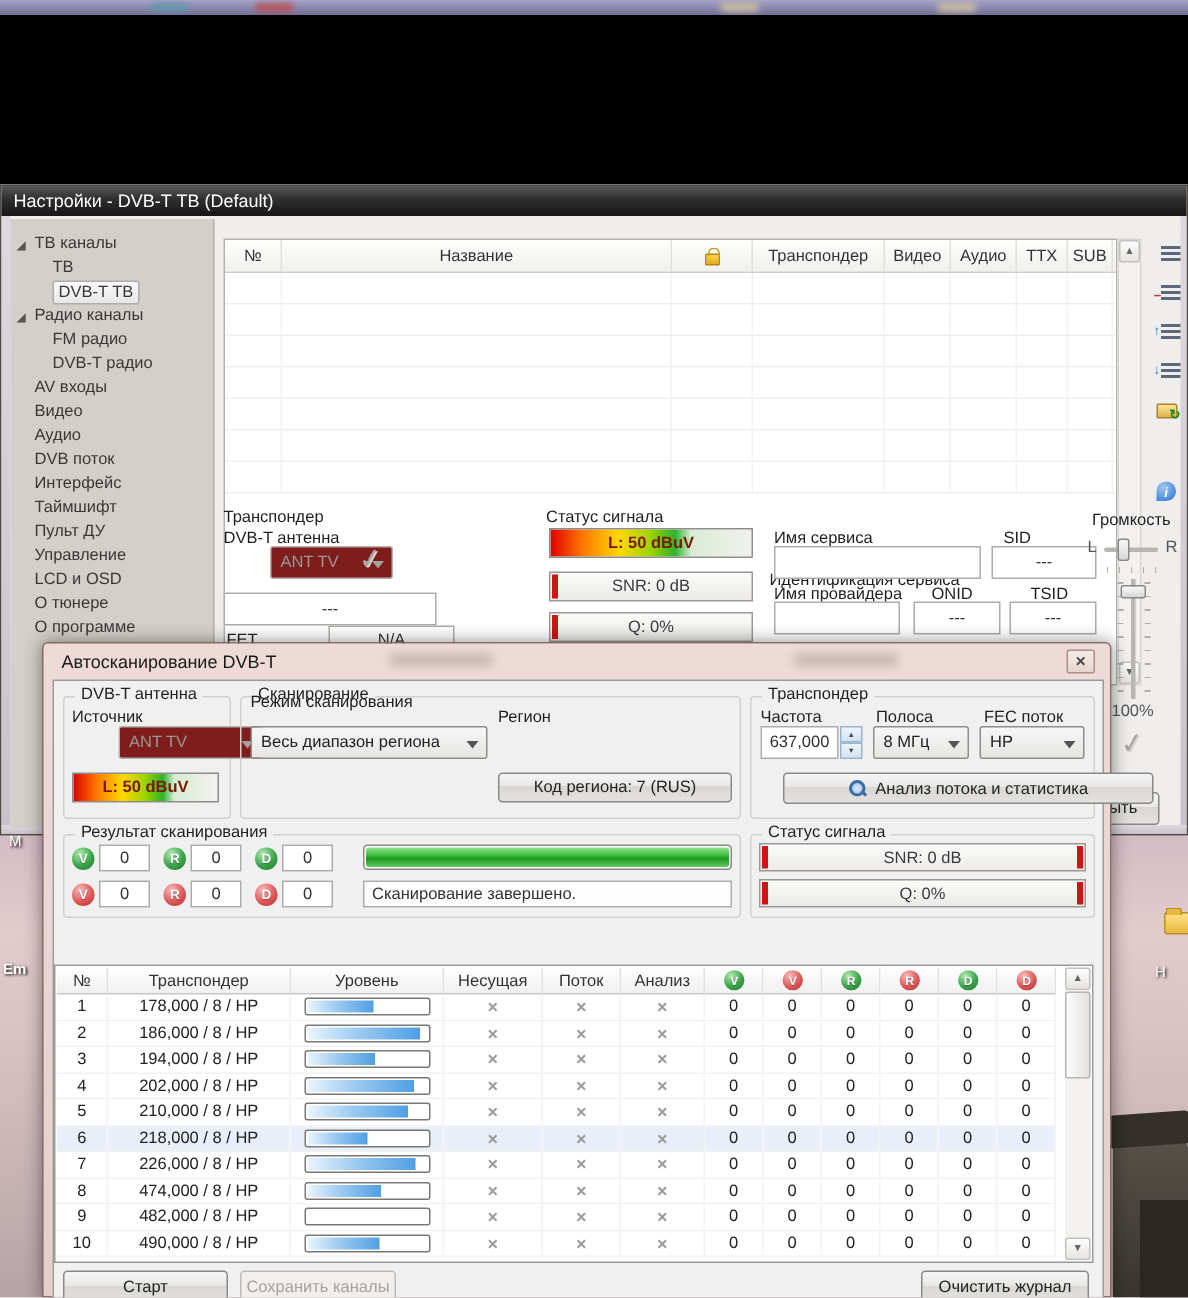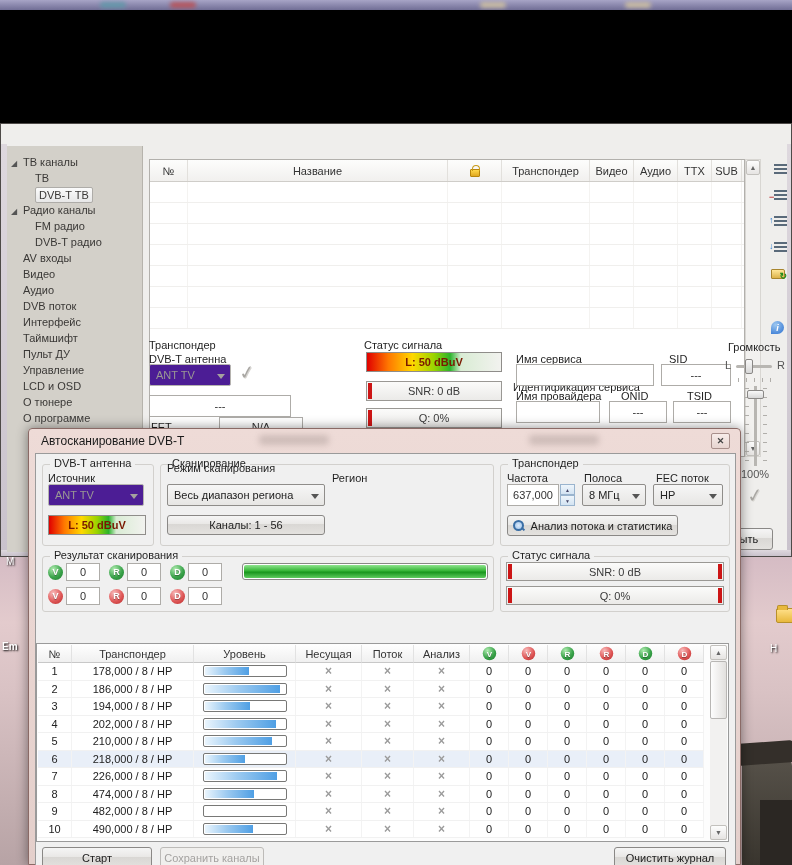--- a/index.html
+++ b/index.html
@@ -54,21 +54,21 @@
   .tb-icon { position:absolute; left:768px; width:18px; height:16px; }
   .list-lines { position:absolute; right:0; top:2px; width:13px; height:12px; background:repeating-linear-gradient(180deg,#5a6a7a 0 2px,transparent 2px 4px); }
   .tb-badge { position:absolute; left:0; top:5px; font-size:9px; font-weight:bold; line-height:8px; }
   .folder-ico { position:absolute; left:2px; top:3px; width:14px; height:10px; background:linear-gradient(180deg,#ffe698,#ddb34a); border:1px solid #a8852e; border-radius:1px 2px 1px 1px; }
   .folder-ico::after { content:"↻"; position:absolute; right:-3px; bottom:-3px; font-size:9px; color:#1a8a1a; font-weight:bold; }
   .info-ico { position:absolute; left:2px; top:1px; width:13px; height:13px; border-radius:50% 50% 50% 0; background:radial-gradient(circle at 35% 30%,#9ec8f0,#2a6fd0); color:#fff; font-size:9px; font-weight:bold; font-style:italic; display:flex; align-items:center; justify-content:center; }
 
   
   .grp-label { position:absolute; font-size:11px; color:#1f1f1f; }
   .combo { position:absolute; height:22px; border:1px solid #8f8d8a; border-radius:2px; background:linear-gradient(180deg,#f6f6f6,#e7e6e4); line-height:20px; padding-left:6px; color:#222; }
-  .combo.disabled { color:#9a9894; border-color:#b5b3af; background:#4c1d95; }
+  .combo.disabled { color:#9a9894; border-color:#b5b3af; background:#7f1d1d;margin-left:31px; }
   .combo .chev { position:absolute; right:5px; top:9px; width:0; height:0; border-left:4px solid transparent; border-right:4px solid transparent; border-top:5px solid #555; }
   .combo.disabled .chev { border-top-color:#a4a29e; }
   .sunken { position:absolute; background:#fff; border:1px solid #aeaca8; display:flex; align-items:center; justify-content:center; color:#333; }
   .meter { position:absolute; border:1px solid #8f8d8a; display:flex; align-items:center; justify-content:center; font-size:11px; color:#7a1800; font-weight:bold;
            background:linear-gradient(90deg,#e00000 0%,#ff7800 16%,#ffd800 34%,#9ad400 50%,#2cb42c 62%,#d9ecd4 70%,#f2f2ef 100%); }
   .sigbar { position:absolute; border:1px solid #9a9894; background:linear-gradient(180deg,#fbfbfa,#ebeae8); display:flex; align-items:center; justify-content:center; color:#3a3a3a; }
   .sigbar::before { content:""; position:absolute; left:1px; top:1px; bottom:1px; width:4px; background:#cc1515; }
   .sigbar.both::after { content:""; position:absolute; right:1px; top:1px; bottom:1px; width:4px; background:#cc1515; }
   .check-icon { position:absolute; color:#a9a7a3; font-size:19px; transform:rotate(-8deg); text-shadow:1px 1px 0 #d8d6d2; }
 
@@ -142,20 +142,21 @@
 
 <div id="top-strip">
   <div class="blur" style="left:170px; background:#c04848;"></div>
   <div class="blur" style="left:100px; background:#5a9aa8;"></div>
   <div class="blur" style="left:480px; background:#d8c8a0;"></div>
   <div class="blur" style="left:625px; background:#d8c8a0;"></div>
 </div>
 <div id="video-area"></div>
 
 <div id="settings-win">
+  <div id="settings-title">Настройки - DVB-T ТВ (Default)</div>
   <div class="frame" id="frame-l"></div>
   <div class="frame" id="frame-r"></div>
   <div class="frame" id="frame-b"></div>
 
   <div id="sidebar">
       <div class="tree-item lvl0">
         <span class="arrow-glyph">◢</span>
         <span class="lbl">ТВ каналы</span>
       </div>
       <div class="tree-item lvl1">
@@ -388,42 +389,42 @@
 
     <div class="gbox" style="left:124px; top:10px; width:334px; height:82px;">
       <span class="gb-label">Сканирование</span>
     </div>
     <div class="grp-label" style="left:131px; top:8px;">Режим сканирования</div>
     <div class="combo" style="left:131px; top:30px; width:158px;">
       <span>Весь диапазон региона</span>
       <span class="chev"></span>
     </div>
     <div class="grp-label" style="left:296px; top:18px;">Регион</div>
-    <div class="win-btn" style="left:131px; top:61px; width:158px; height:20px;">Каналы: 1 - 56</div>
+    <div class="win-btn" style="left:296px; top:61px; width:156px; height:20px;">Код региона: 7 (RUS)</div>
 
     <div class="gbox" style="left:464px; top:10px; width:230px; height:82px;">
       <span class="gb-label">Транспондер</span>
     </div>
     <div class="grp-label" style="left:471px; top:18px;">Частота</div>
     <div class="sunken" style="left:471px; top:30px; width:52px; height:22px;">637,000</div>
     <div class="spin" style="left:524px; top:30px;">
       <div>▲</div>
       <div>▼</div>
     </div>
     <div class="grp-label" style="left:548px; top:18px;">Полоса</div>
     <div class="combo" style="left:546px; top:30px; width:64px;">
       <span>8 МГц</span>
       <span class="chev"></span>
     </div>
     <div class="grp-label" style="left:620px; top:18px;">FEC поток</div>
     <div class="combo" style="left:617px; top:30px; width:70px;">
       <span>HP</span>
       <span class="chev"></span>
     </div>
-    <div class="win-btn" style="left:471px; top:61px; width:171px; height:21px;justify-content:center;">
+    <div class="win-btn" style="left:486px; top:61px; width:247px; height:21px;justify-content:center;">
       <span class="mag-icon"></span>
       <span>Анализ потока и статистика</span>
     </div>
 
     <div class="gbox" style="left:6px; top:102px; width:452px; height:56px;">
       <span class="gb-label">Результат сканирования</span>
     </div>
     <div id="counters-found" style="position:absolute; left:12px; top:109px; display:flex; align-items:center;">
         <span class="vrd green">V</span>
         <span class="sunken" style="position: static; width: 34px; height: 18px; margin: 0px 9px 0px 3px; display: inline-flex;">0</span>
@@ -436,20 +437,21 @@
       <div class="fill" id="progress-fill" style="width: 100%;"></div>
     </div>
     <div id="counters-lost" style="position:absolute; left:12px; top:133px; display:flex; align-items:center;">
         <span class="vrd red">V</span>
         <span class="sunken" style="position: static; width: 34px; height: 18px; margin: 0px 9px 0px 3px; display: inline-flex;">0</span>
         <span class="vrd red">R</span>
         <span class="sunken" style="position: static; width: 34px; height: 18px; margin: 0px 9px 0px 3px; display: inline-flex;">0</span>
         <span class="vrd red">D</span>
         <span class="sunken" style="position: static; width: 34px; height: 18px; margin: 0px 9px 0px 3px; display: inline-flex;">0</span>
       </div>
+    <div class="sunken" style="left:206px; top:133px; width:246px; height:18px; justify-content:flex-start; padding-left:5px; background:#fdfdfd;">Сканирование завершено.</div>
 
     <div class="gbox" style="left:464px; top:102px; width:230px; height:56px;">
       <span class="gb-label">Статус сигнала</span>
     </div>
     <div class="sigbar both" style="left:470px; top:108px; width:218px; height:19px;">SNR: 0 dB</div>
     <div class="sigbar both" style="left:470px; top:132px; width:218px; height:19px;">Q: 0%</div>
 
 
     <div id="journal-panel" style="left:0px; top:189px; width:693px; height:199px;">
       <div id="journal-table">

